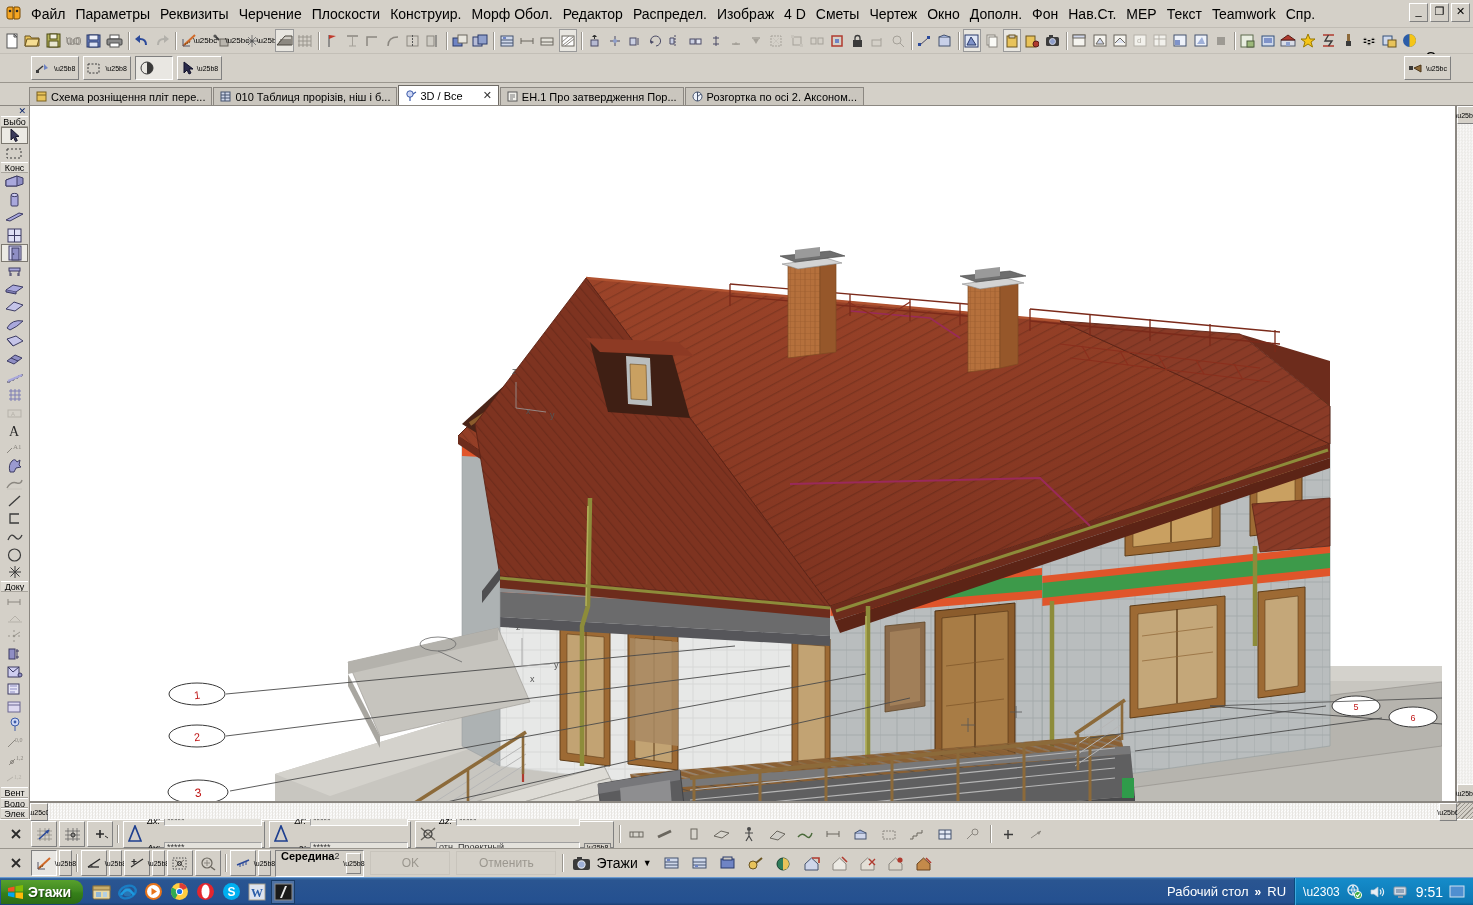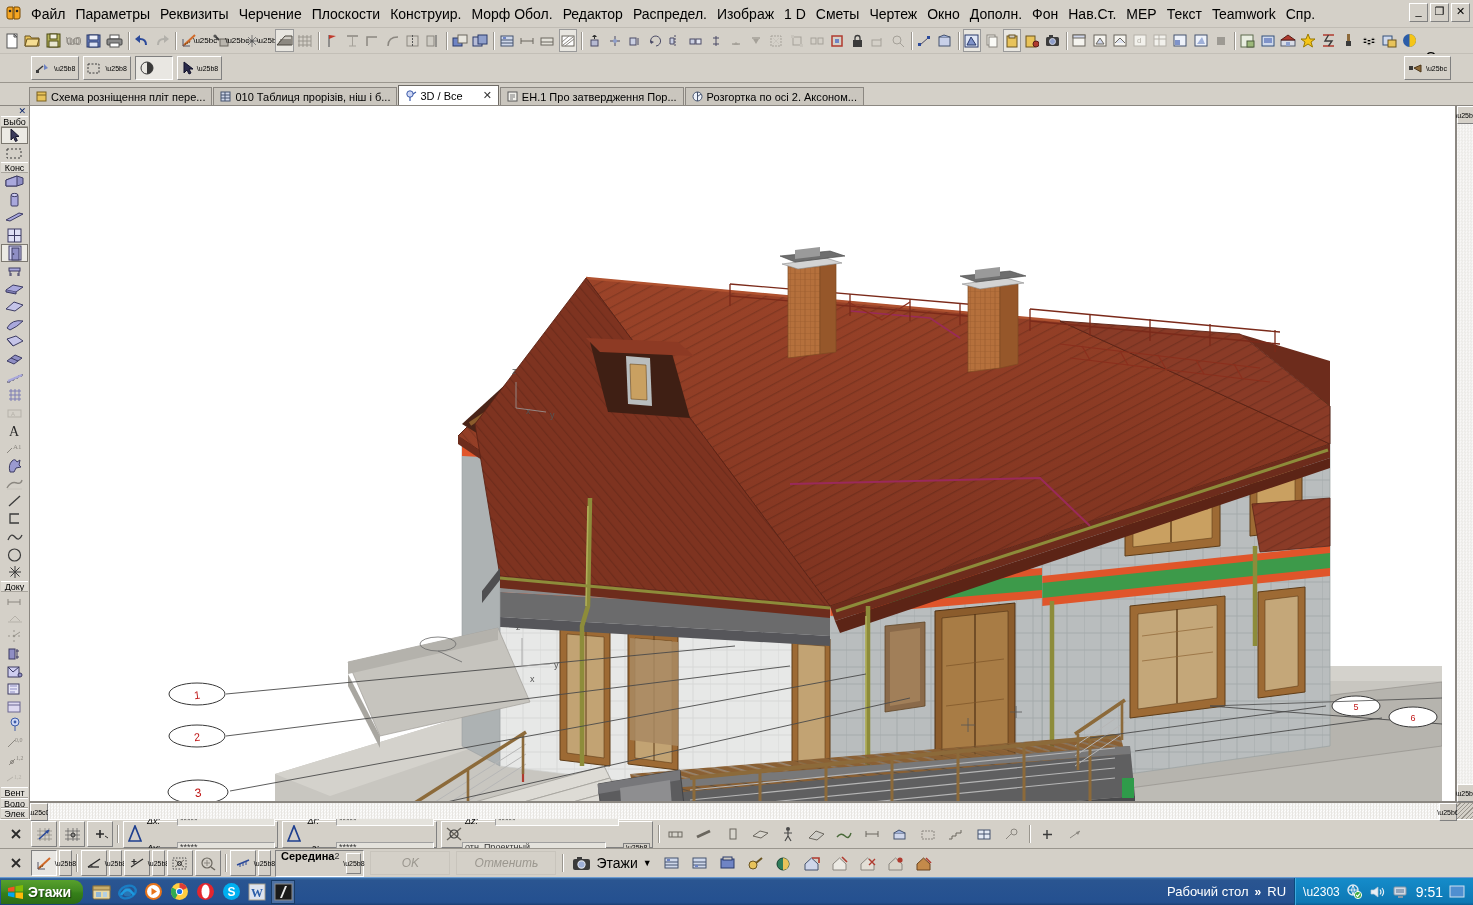--- a/index.html
+++ b/index.html
@@ -95,29 +95,29 @@
         border:1px solid #fff;border-right-color:#808080;border-bottom-color:#808080;
         background:#d4d0c8;margin:0 1px;cursor:default;}
   .cbtn.flat{border-color:transparent;}
   .cbtn.on{border:1px solid #808080;border-right-color:#fff;border-bottom-color:#fff;
            background:#e8e6e2;}
   .coordbox{display:flex;align-items:center;height:25px;margin:0 2px;
             border:1px solid #fff;border-right-color:#808080;border-bottom-color:#808080;
             background:#d4d0c8;padding:0 2px;}
   .coordicon{width:18px;height:22px;display:flex;align-items:center;justify-content:center;}
   .coordfields{display:flex;flex-direction:column;justify-content:center;gap:1px;}
-  .crow{display:flex;align-items:center;gap:17px;height:26px;}
+  .crow{display:flex;align-items:center;gap:4px;height:26px;}
   .clab{font-size:9px;width:16px;text-align:right;font-style:italic;}
   .cval{width:92px;height:9px;background:#e4e2dc;border:1px solid #a0a0a0;
         border-right-color:#fff;border-bottom-color:#fff;font-size:9px;line-height:9px;
         padding:0 2px;color:#333;overflow:hidden;white-space:nowrap;}
   .cval.wide{width:118px;}
   .statusbtn{height:22px;display:flex;align-items:center;justify-content:center;
              min-width:62px;padding:0 8px;border:1px solid #c8c4bc;background:#d4d0c8;
-             color:#9b978f;font-size:12px;margin:0 3px;cursor:default;font-style:italic;}
+             color:#9b978f;font-size:12px;margin:0 3px;cursor:default;}
   .combo{display:flex;align-items:stretch;height:25px;margin:0 3px;
          border:1px solid #808080;border-right-color:#fff;border-bottom-color:#fff;
          background:#d4d0c8;}
   .combo .ctxt{display:flex;flex-direction:row;justify-content:center;padding:0 5px;}
   .combo .c1{font-size:11px;font-weight:bold;line-height:11px;}
   .combo .c2{font-size:9px;line-height:10px;color:#333;}
   .combo .cbtnar{width:13px;display:flex;align-items:center;justify-content:center;
                  border:1px solid #fff;border-right-color:#808080;border-bottom-color:#808080;
                  background:#d4d0c8;font-size:7px;margin:2px;}
   .floorsbtn{display:flex;align-items:center;gap:5px;height:24px;padding:0 5px;
@@ -164,21 +164,21 @@
         <div class="menuitem">Файл</div>
         <div class="menuitem">Параметры</div>
         <div class="menuitem">Реквизиты</div>
         <div class="menuitem">Черчение</div>
         <div class="menuitem">Плоскости</div>
         <div class="menuitem">Конструир.</div>
         <div class="menuitem">Морф Обол.</div>
         <div class="menuitem">Редактор</div>
         <div class="menuitem">Распредел.</div>
         <div class="menuitem">Изображ</div>
-        <div class="menuitem">1 D</div>
+        <div class="menuitem">4 D</div>
         <div class="menuitem">Сметы</div>
         <div class="menuitem">Чертеж</div>
         <div class="menuitem">Окно</div>
         <div class="menuitem">Дополн.</div>
         <div class="menuitem">Фон</div>
         <div class="menuitem">Нав.Ст.</div>
         <div class="menuitem">MEP</div>
         <div class="menuitem">Текст</div>
         <div class="menuitem">Teamwork</div>
         <div class="menuitem">Спр.</div>

